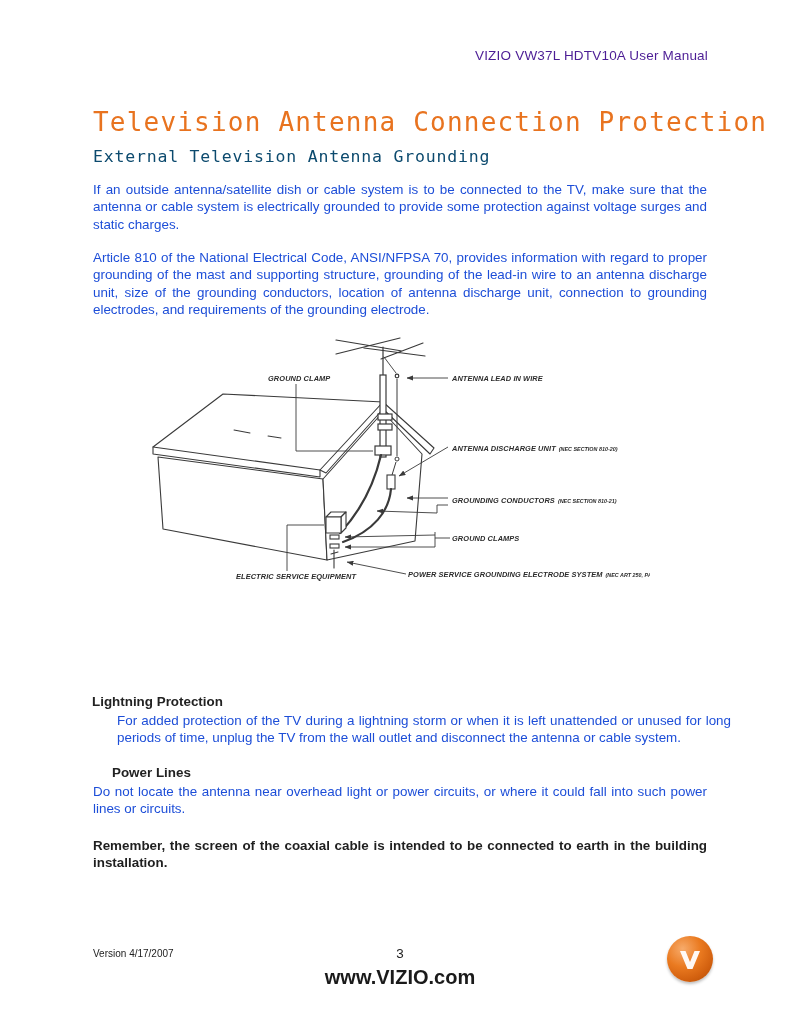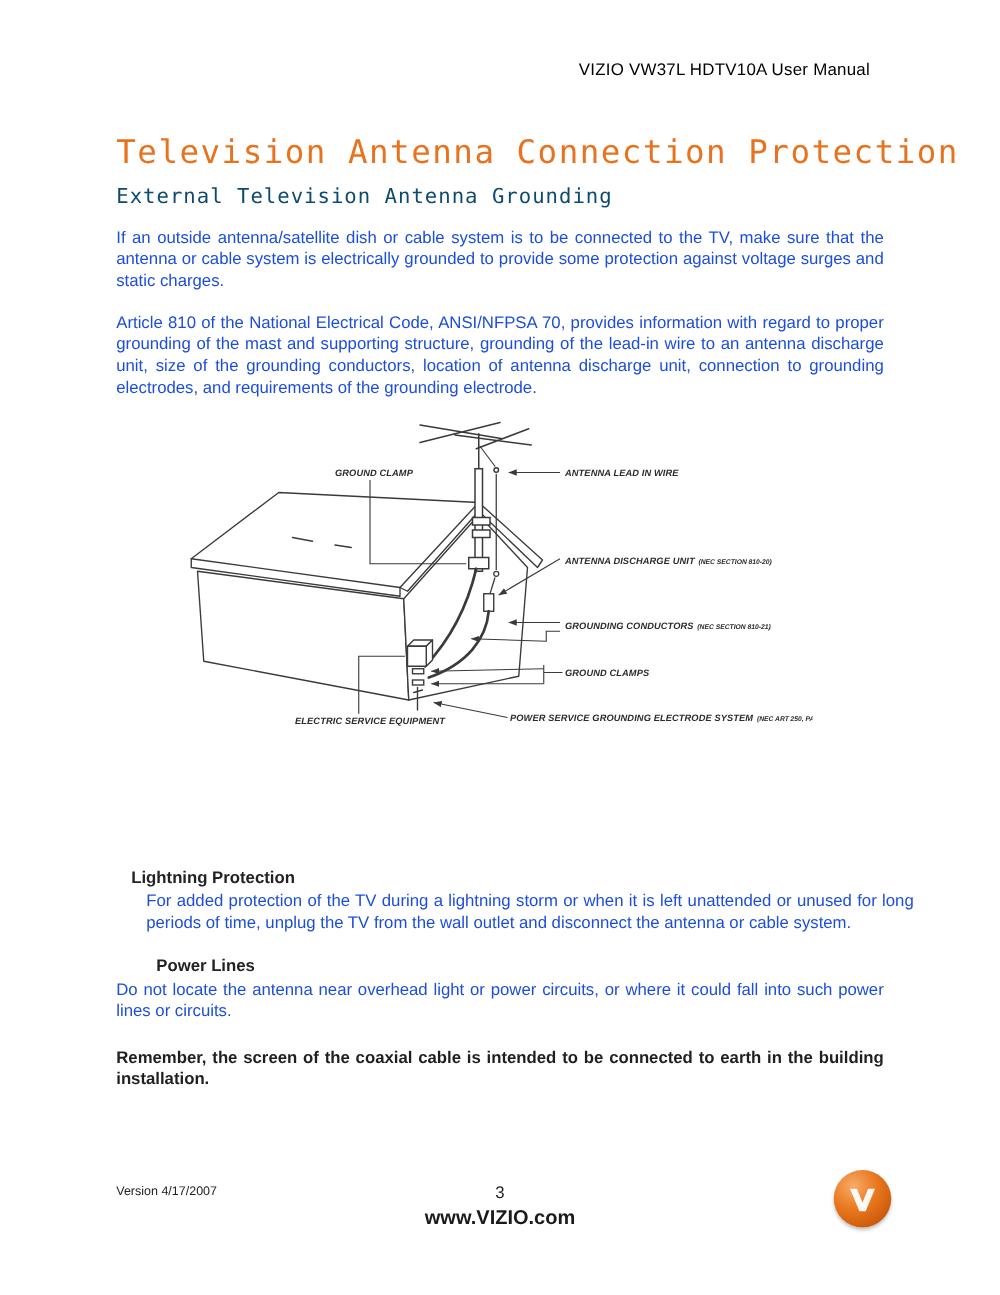--- a/index.html
+++ b/index.html
@@ -2,44 +2,44 @@
 <html><head>
 <meta charset="utf-8">
 <style>
   html,body{margin:0;padding:0;background:#fff;}
   .page{
     position:relative;width:800px;height:1036px;background:#ffffff;
     font-family:"Liberation Sans",sans-serif;color:#2e2e2e;overflow:hidden;
   }
   .abs{position:absolute;}
   .header-right{
-    top:48px;right:104px;font-size:13.5px;color:#000000;letter-spacing:.2px;
+    top:48px;right:92px;font-size:13.5px;color:#4c1d95;letter-spacing:.2px;
   }
   .h1{
     top:107px;left:93px;
     font-family:"DejaVu Sans Mono",monospace;
     font-size:26px;letter-spacing:1.2px;color:#E8731F;font-weight:500;white-space:nowrap;
   }
   .h2{
     top:147px;left:93px;
     font-family:"DejaVu Sans Mono",monospace;
     font-size:16.5px;letter-spacing:.8px;color:#0c4a6e;font-weight:500;white-space:nowrap;
   }
   .body-par{
     left:93px;width:614px;font-size:13.4px;line-height:17.4px;
     text-align:justify;color:#1d4ed8;
   }
   .sec-head{
-    left:105px;font-size:13.4px;font-weight:bold;color:#222;
+    left:92px;font-size:13.4px;font-weight:bold;color:#222;
   }
   .emph{font-weight:bold;color:#1f1f1f;}
   .diagram{left:150px;top:327px;width:500px;height:266px;font-style:italic;}
   .footer-version{left:93px;top:948px;font-size:10px;color:#222;}
   .footer-page{left:0;top:946px;width:800px;text-align:center;font-size:13.4px;color:#222;}
-  .footer-site{left:0;top:966px;width:800px;text-align:center;font-size:16px;font-weight:bold;color:#1a1a1a;}
+  .footer-site{left:0;top:966px;width:800px;text-align:center;font-size:20px;font-weight:bold;color:#1a1a1a;}
   .logo{
     left:667px;top:936px;width:46px;height:46px;border-radius:50%;
     background:radial-gradient(circle at 34% 28%, #f7ab6b 0%, #ea7a20 40%, #d2600f 70%, #aa4a07 100%);
     box-shadow:0 2px 3px rgba(0,0,0,0.25);
   }
   .logo svg{display:block;}
   svg text{font-family:"Liberation Sans",sans-serif;font-weight:bold;fill:#2b2b2b;}
   svg .lbl{font-size:7.4px;letter-spacing:.1px;}
   svg .lbl-sm{font-size:5.4px;}
 </style>

